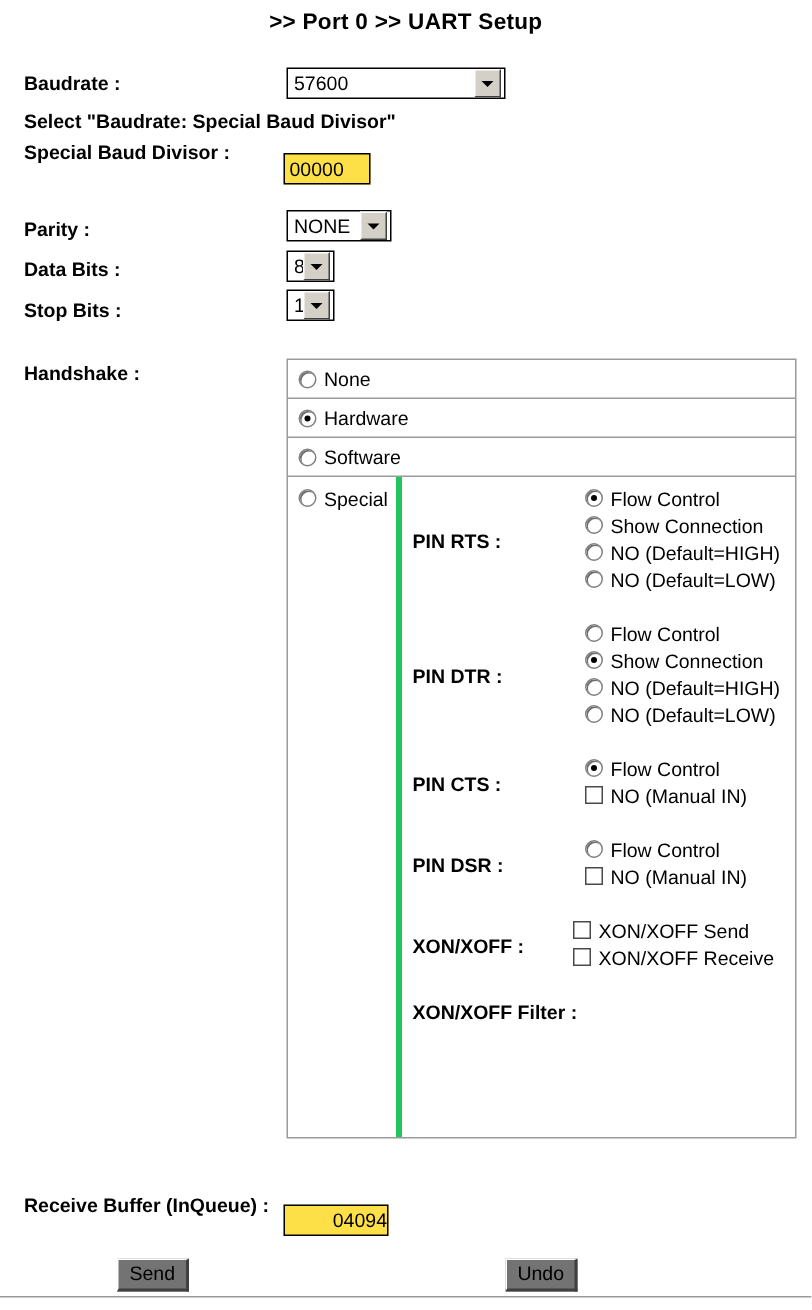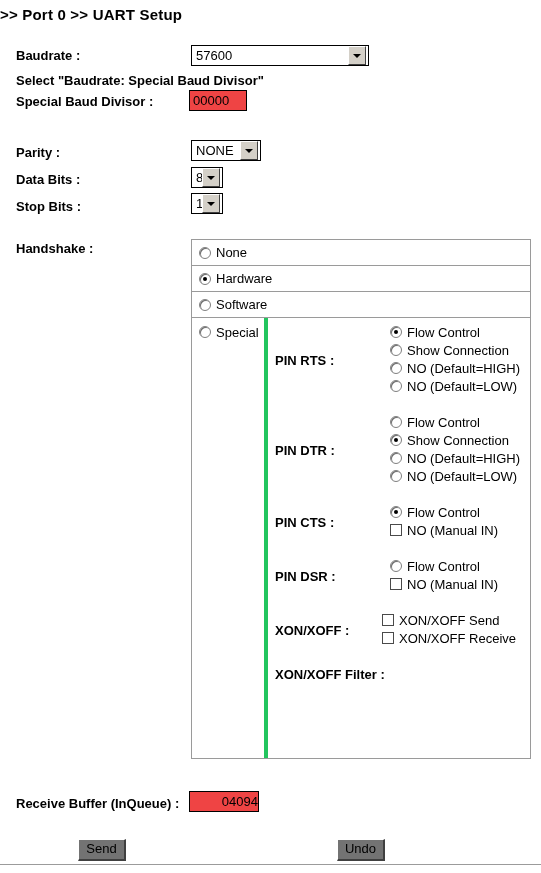--- a/index.html
+++ b/index.html
@@ -16,20 +16,21 @@
     position: relative;
     overflow: hidden;
   }
 
   
   .page-title {
     position: absolute;
     top: 6px;
     left: 0;
     width: 541px;
+    text-align: center;
     font-weight: bold;
     font-size: 15px;
     letter-spacing: 0.2px;
   }
 
   
   .field-label {
     position: absolute;
     left: 16px;
     font-weight: bold;
@@ -85,28 +86,29 @@
     margin-top: -2px;
     border-left: 4px solid transparent;
     border-right: 4px solid transparent;
     border-top: 4px solid #000000;
   }
 
   .textinput {
     position: absolute;
     box-sizing: border-box;
     height: 21px;
-    background: #ef4444;
+    background: #fde047;
     border: 1px solid #000000;
     font-family: "Liberation Sans", sans-serif;
     font-size: 13px;
     line-height: 19px;
     padding-left: 3px;
     white-space: nowrap;
     overflow: hidden;
+    margin-top: 12px;
   }
 
   .btn {
     position: absolute;
     box-sizing: border-box;
     height: 22px;
     background: #737373;
     border-top: 1px solid #ffffff;
     border-left: 1px solid #ffffff;
     border-right: 2px solid #404040;
@@ -235,21 +237,21 @@
     border-bottom: 1px solid #ffffff;
     background: transparent;
   }
 </style>
 </head>
 <body>
 
 <div class="page-title">&gt;&gt; Port 0 &gt;&gt; UART Setup</div>
 
 <div class="field-label" style="top:48px;">Baudrate :</div>
-<div class="sel" style="left:191px; top:45px; width:178px;">
+<div class="sel" style="left:191px; top:45px; width:146px;">
   <span class="sel-text">57600</span>
   <span class="sel-arrow"></span>
 </div>
 
 <div class="note-label" style="top:73px;">Select "Baudrate: Special Baud Divisor"</div>
 
 <div class="field-label" style="top:94px;">Special Baud Divisor :</div>
 <div class="textinput" style="left:189px; top:90px; width:58px;">00000</div>
 
 <div class="field-label" style="top:145px;">Parity :</div>

